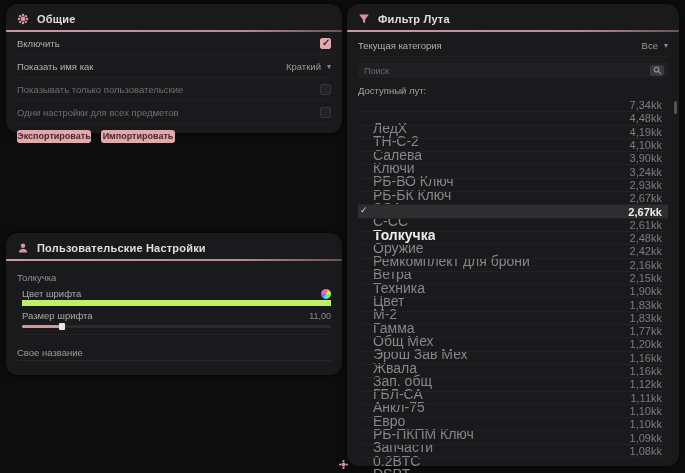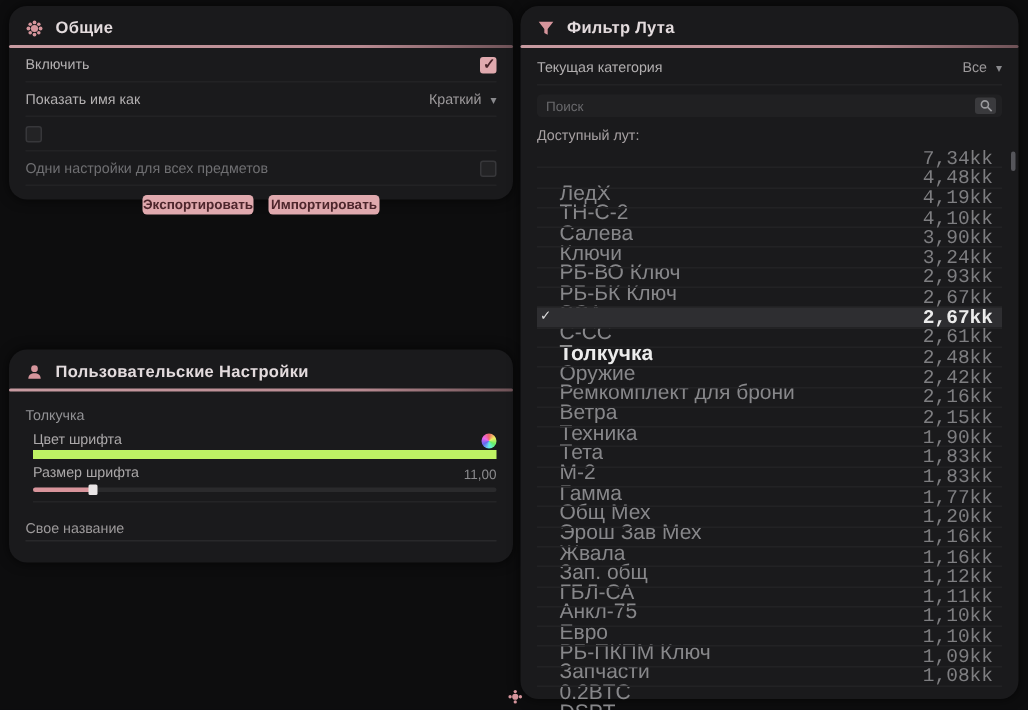--- a/index.html
+++ b/index.html
@@ -23,21 +23,21 @@
   .g-row:last-of-type { border-bottom:none; }
   .g-label { font-size:9.5px; color:#b3b0b1; }
   .g-row.dim .g-label { color:#6f6f72; }
   .checkbox { width:11px; height:11px; border-radius:2px; background:#232325;
               border:1px solid #37373a; position:relative; }
   .checkbox.on { background:#e0a9ae; border-color:#e0a9ae; }
   .checkbox.on::after { content:"✓"; position:absolute; left:1px; top:-2px;
                         font-size:10px; color:#482329; font-weight:700; }
   .select { display:flex; align-items:center; gap:6px; color:#9c999b; font-size:9.5px; }
   .chev { font-size:8px; color:#8a8a8d; }
-  .btn-row { display:flex; justify-content:center; gap:10px; margin-top:6px; }
+  .btn-row { display:flex; justify-content:flex-start; gap:10px; margin-top:6px; }
   .pink-btn { background:#e0a9ae; color:#4d262c; border:none; border-radius:3px;
               font-family:inherit; font-size:9px; font-weight:700; height:13px;
               width:74px; line-height:13px; text-align:center; cursor:pointer; }
 
   
   .group-label { font-size:9.5px; color:#929295; margin-top:11px; }
   .sub-block { margin-left:5px; margin-top:4px; }
   .u-row { display:flex; align-items:center; justify-content:space-between;
            height:19px; border-bottom:6px solid #bef264; }
   .u-label { font-size:9.5px; color:#aba8a9; }
@@ -66,21 +66,21 @@
   .search-input { flex:1; background:transparent; border:none; outline:none;
                   color:#bdbabb; font-family:inherit; font-size:9px; }
   .search-input::placeholder { color:#69696c; }
   .search-icon-btn { width:14px; height:11px; background:#3a3a3d; border-radius:2px;
                      display:flex; align-items:center; justify-content:center; cursor:pointer; }
   .list-heading { font-size:9.5px; color:#a7a1a3; margin:7px 0 3px 0; }
   .loot-list { position:relative; }
   .loot-row { position:relative; display:flex; align-items:center; justify-content:space-between;
               height:13.3px; border-bottom:1px solid #222224; padding:0 6px 0 15px; cursor:pointer; }
   .loot-row .row-name  { font-size:14px; color:#87878a; white-space:nowrap; overflow:hidden;margin-top:46px; }
-  .loot-row .row-value { font-size:13px; color:#7e7e81;font-family:Liberation Mono, monospace; }
+  .loot-row .row-value { font-size:11px; color:#7e7e81; }
   .loot-row.selected { background:#2e2e31; }
   .loot-row.selected .row-name, .loot-row.selected .row-value { color:#ececec; font-weight:700; }
   .row-check { position:absolute; left:2px; top:0px; font-size:9px; color:#d9d9da; display:none; }
   .loot-row.selected .row-check { display:block; }
   .scroll-thumb { position:absolute; right:-9px; top:2px; width:3px; height:13px;
                   background:#55555a; border-radius:2px; }
 
   .overlay-toggle { position:absolute; left:338px; top:459px; width:11px; height:11px; cursor:pointer; }
 </style>
 </head>
@@ -112,20 +112,21 @@
     <span class="checkbox on"></span>
   </div>
   <div class="g-row">
     <span class="g-label">Показать имя как</span>
     <span class="select">
       <span>Краткий</span>
       <span class="chev">▾</span>
     </span>
   </div>
   <div class="g-row dim">
+    <span class="g-label">Показывать только пользовательские</span>
     <span class="checkbox"></span>
   </div>
   <div class="g-row dim">
     <span class="g-label">Одни настройки для всех предметов</span>
     <span class="checkbox"></span>
   </div>
 
   <div class="btn-row">
     <button class="pink-btn">Экспортировать</button>
     <button class="pink-btn">Импортировать</button>
@@ -258,21 +259,21 @@
     <span class="row-name">Ветра</span>
     <span class="row-value">2,42kk</span>
   </div>
       <div class="loot-row">
 
     <span class="row-name">Техника</span>
     <span class="row-value">2,16kk</span>
   </div>
       <div class="loot-row">
 
-    <span class="row-name">Тета</span>
+    <span class="row-name">Цвет</span>
     <span class="row-value">2,15kk</span>
   </div>
       <div class="loot-row">
 
     <span class="row-name">М-2</span>
     <span class="row-value">1,90kk</span>
   </div>
       <div class="loot-row">
 
     <span class="row-name">Гамма</span>

